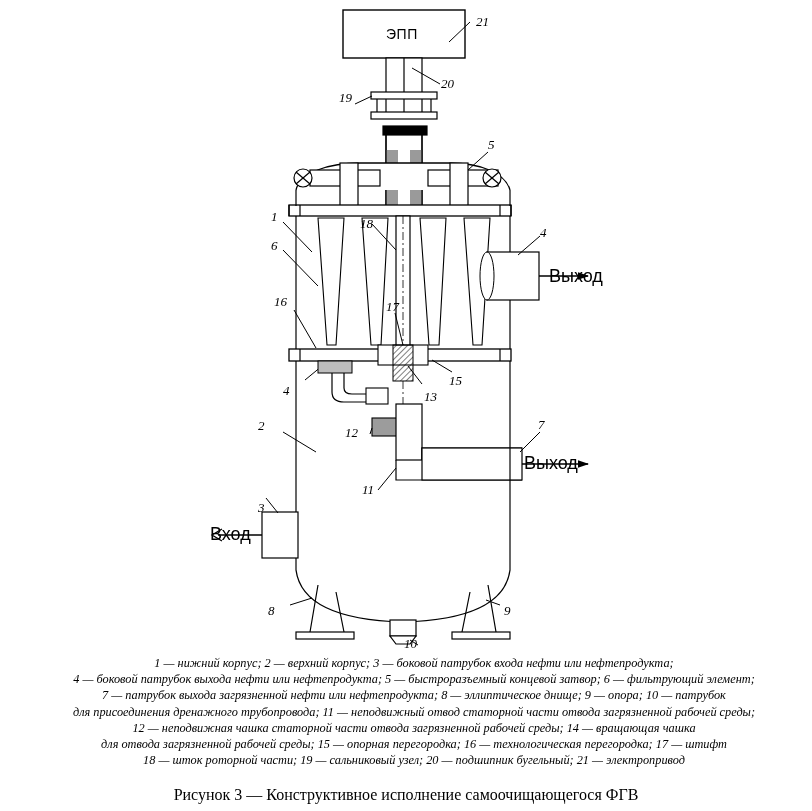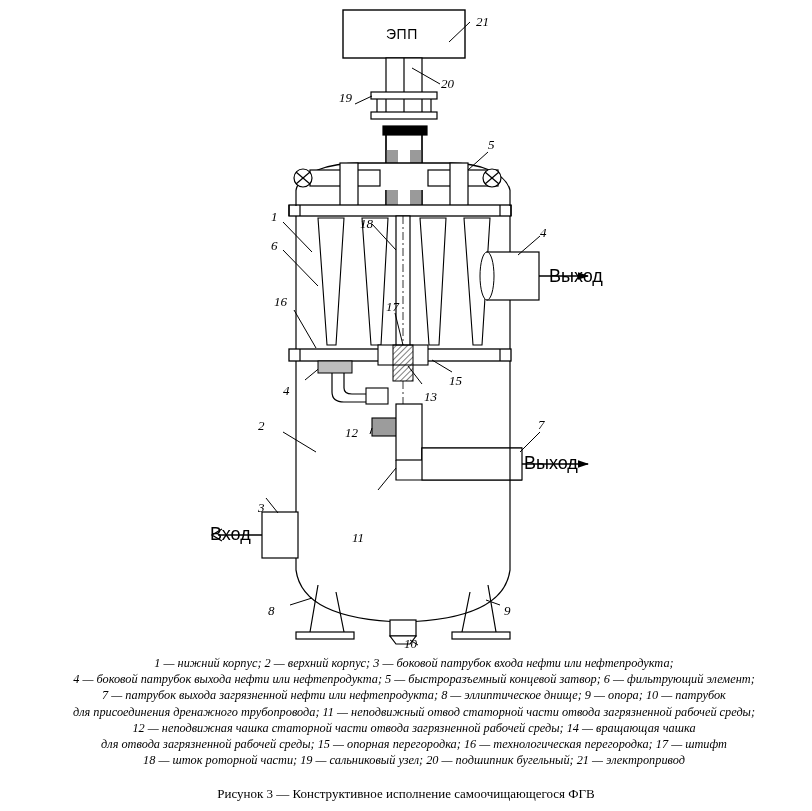--- a/index.html
+++ b/index.html
@@ -64,21 +64,21 @@
   #legend .line {
     white-space: nowrap;
   }
   #caption {
     position: absolute;
     left: 0;
     top: 786px;
     width: 812px;
     text-align: center;
     font-family: "Liberation Serif", serif;
-    font-size: 13px;
+    font-size: 16px;
     color: #000;
     white-space: nowrap;
   }
   .it { font-style: italic; }
 </style>
 </head>
 <body>
 
 <div id="stage">
 
@@ -235,21 +235,21 @@
   <div class="lbl" style="left:271px; top:238px;">6</div>
   <div class="lbl" style="left:540px; top:225px;">4</div>
   <div class="lbl" style="left:274px; top:294px;">16</div>
   <div class="lbl" style="left:386px; top:299px;">17</div>
   <div class="lbl" style="left:449px; top:373px;">15</div>
   <div class="lbl" style="left:283px; top:383px;">4</div>
   <div class="lbl" style="left:424px; top:389px;">13</div>
   <div class="lbl" style="left:345px; top:425px;">12</div>
   <div class="lbl" style="left:258px; top:418px;">2</div>
   <div class="lbl" style="left:538px; top:417px;">7</div>
-  <div class="lbl" style="left:352px; top:482px;margin-top:48px;">11</div>
+  <div class="lbl" style="left:362px; top:482px;">11</div>
   <div class="lbl" style="left:258px; top:500px;">3</div>
   <div class="lbl" style="left:268px; top:603px;">8</div>
   <div class="lbl" style="left:504px; top:603px;">9</div>
   <div class="lbl" style="left:404px; top:636px;">10</div>
 
   <div id="legend">
     <div class="line it">1 — нижний корпус; 2 — верхний корпус; 3 — боковой патрубок входа нефти или нефтепродукта;</div>
     <div class="line it">4 — боковой патрубок выхода нефти или нефтепродукта; 5 — быстроразъемный концевой затвор; 6 — фильтрующий элемент;</div>
     <div class="line it">7 — патрубок выхода загрязненной нефти или нефтепродукта; 8 — эллиптическое днище; 9 — опора; 10 — патрубок</div>
     <div class="line it">для присоединения дренажного трубопровода; 11 — неподвижный отвод статорной части отвода загрязненной рабочей среды;</div>

